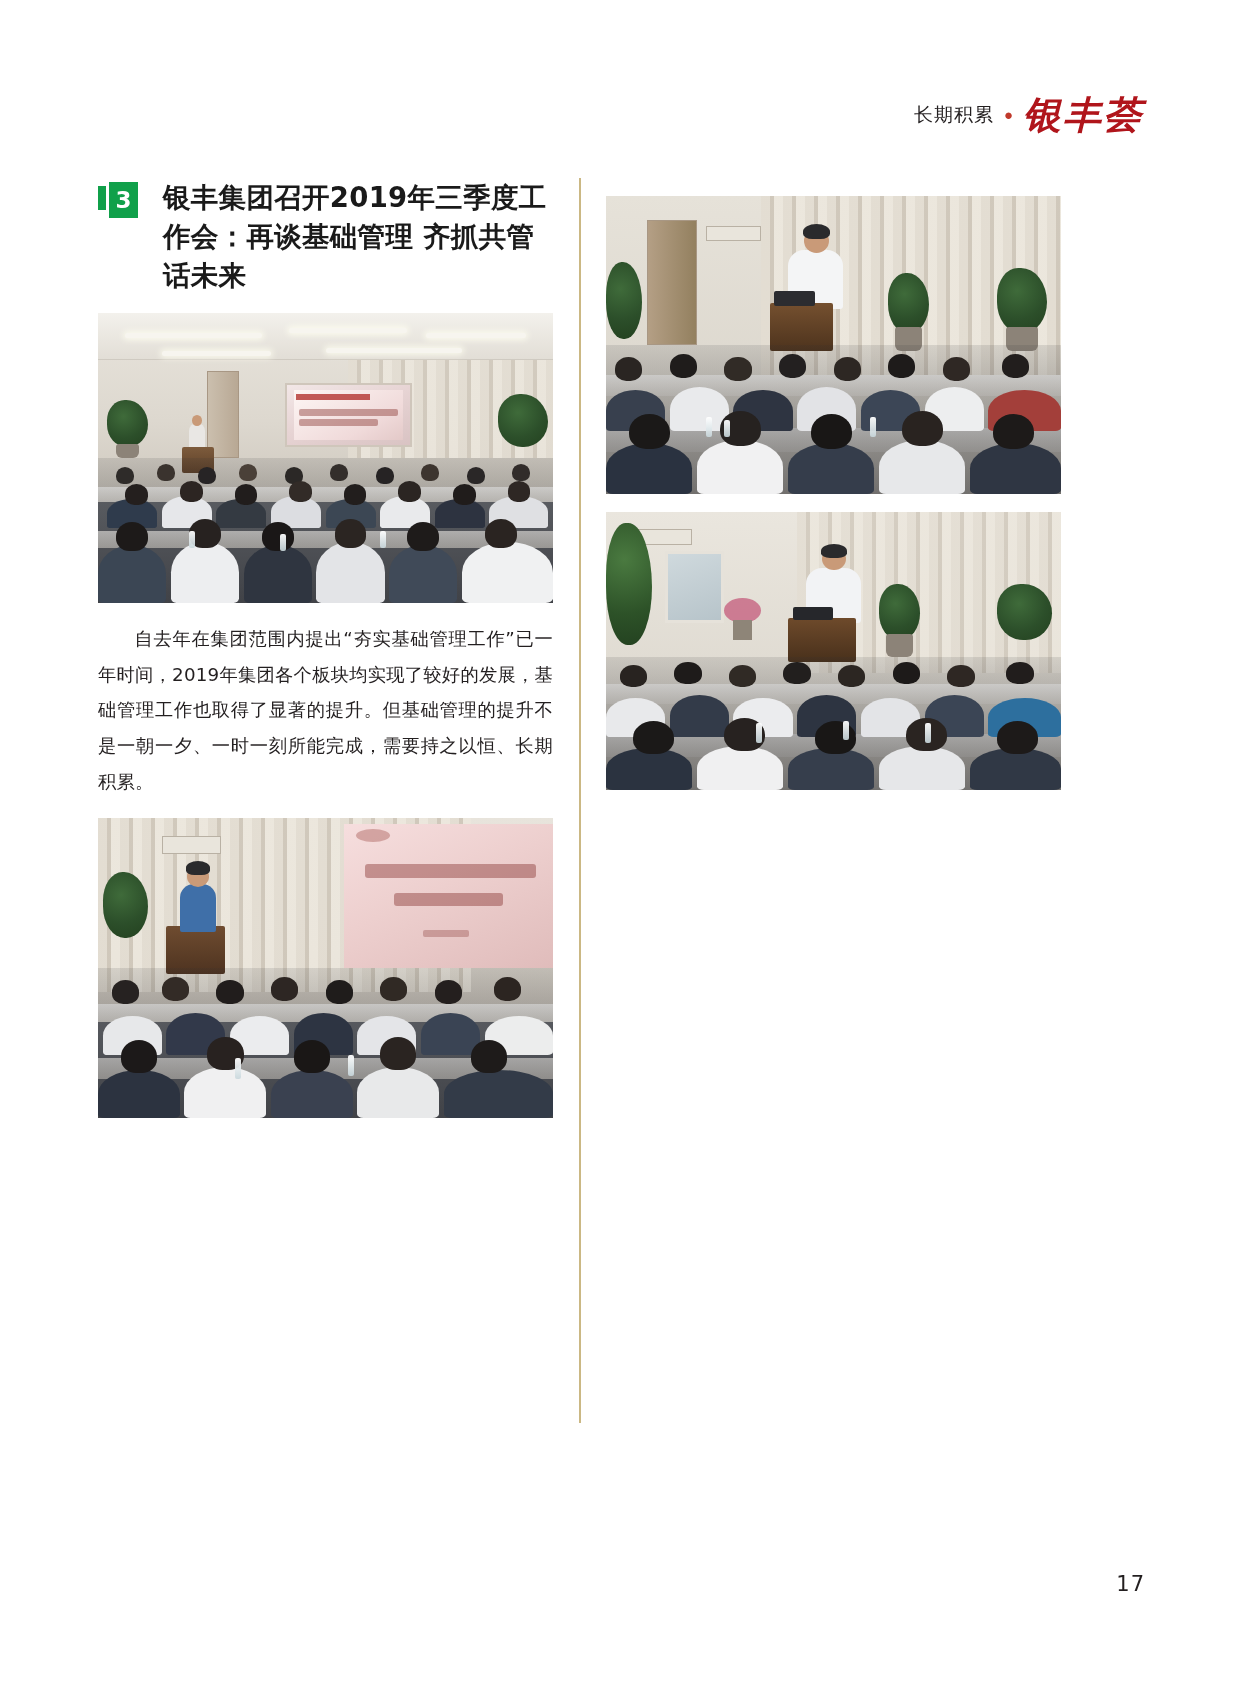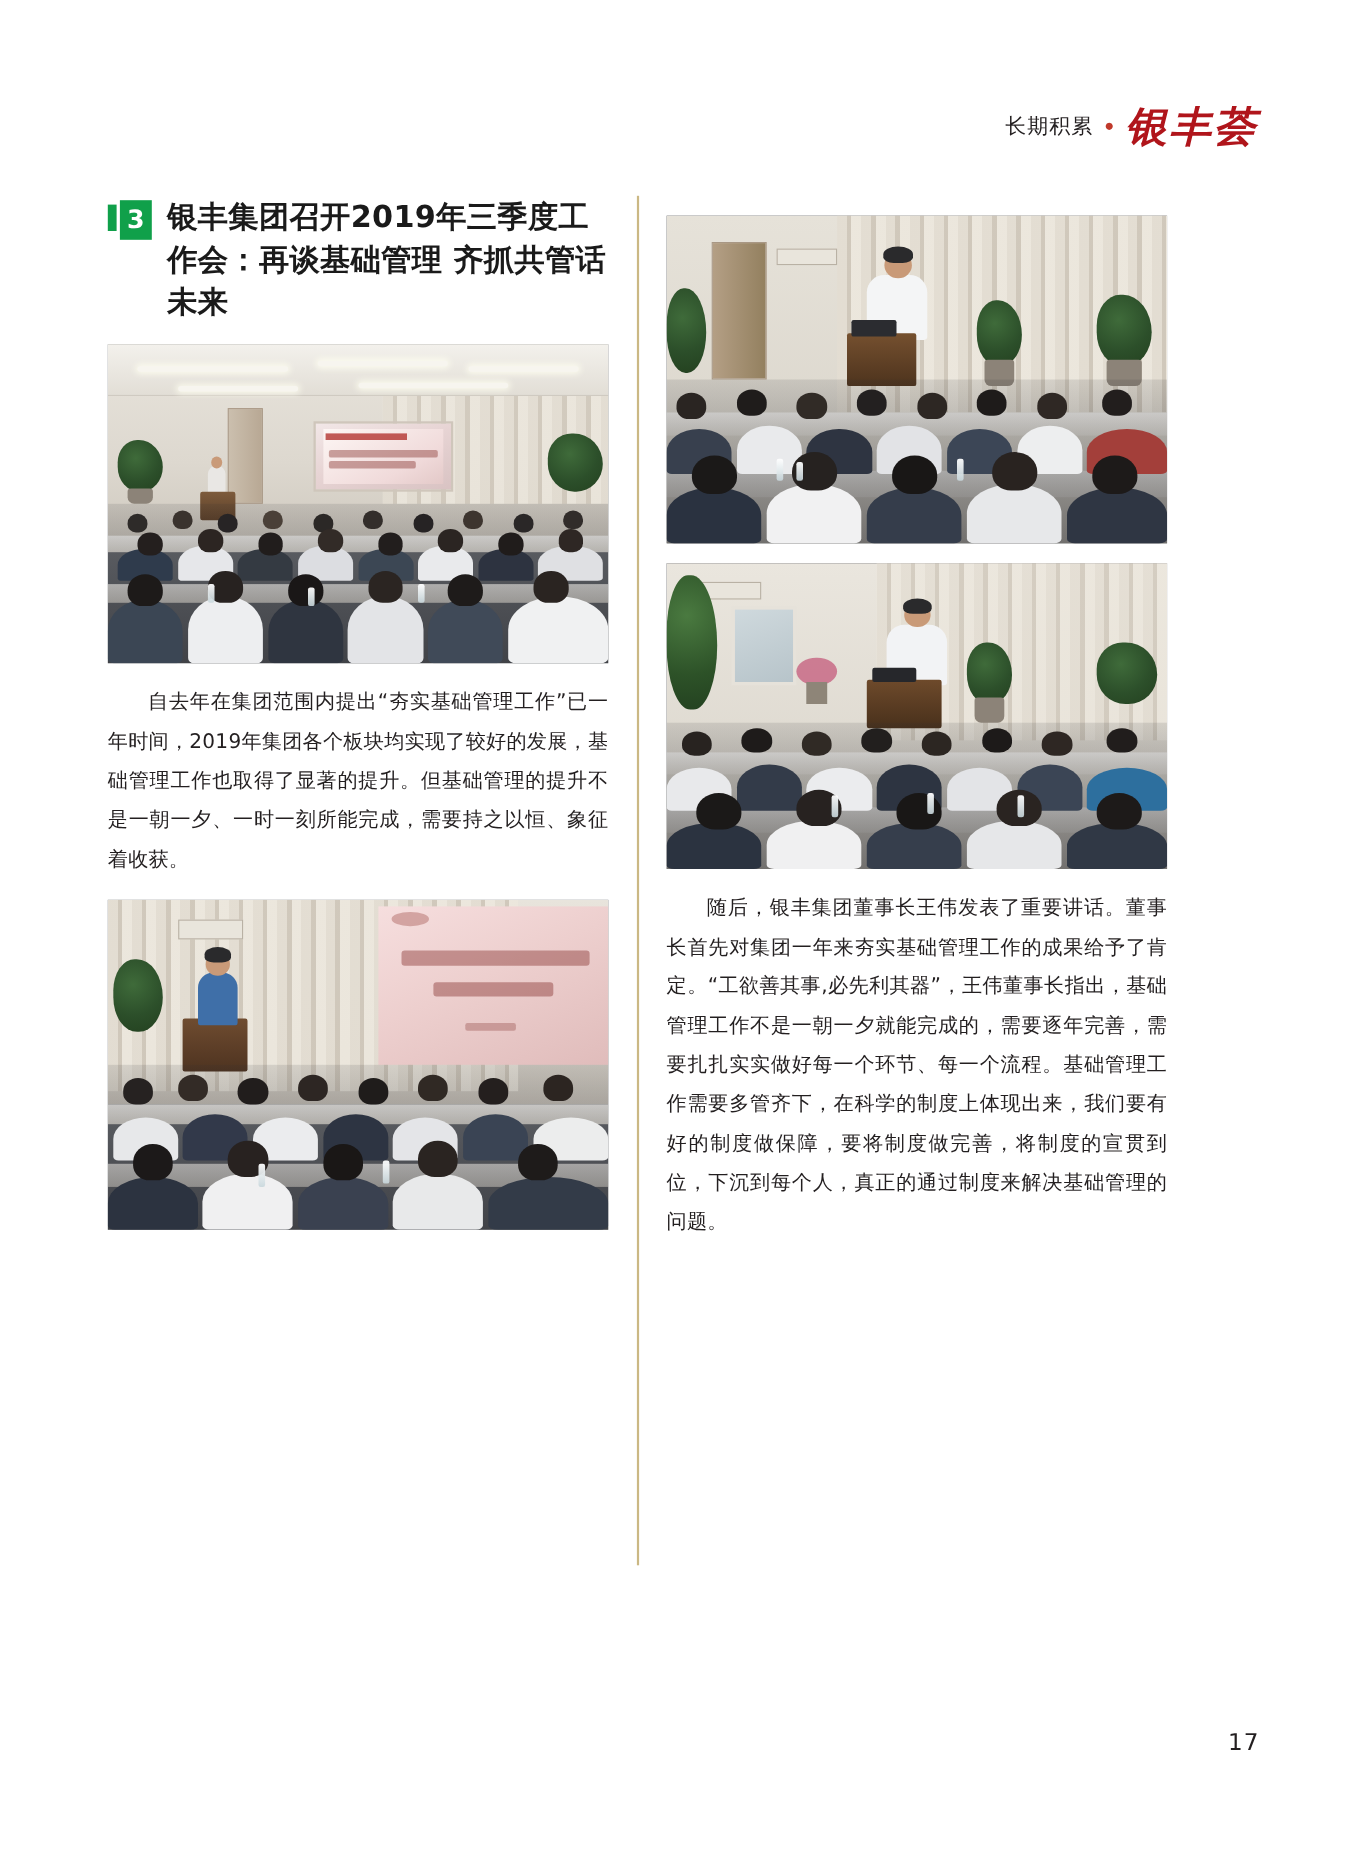--- a/index.html
+++ b/index.html
@@ -101,20 +101,21 @@
     font-family: "DejaVu Sans", sans-serif;
   }
   .article-title {
     font-family: "DejaVu Sans", sans-serif;
     font-weight: bold;
     font-size: 27.5px;
     line-height: 1.42;
     color: #1a1a1a;
     letter-spacing: 0.3px;
     width: 400px;
+    margin-left: 11px;
   }
 
   
   p.body {
     font-family: "DejaVu Sans", sans-serif;
     font-size: 18.3px;
     line-height: 1.95;
     color: #231f20;
     margin: 0;
     text-align: justify;
@@ -342,21 +343,21 @@
         <div class="head" style="left:52%; top:71%; width:7%; height:10%; background:#2b2522;"></div>
         <div class="head" style="left:68%; top:72%; width:7%; height:10%; background:#1e1b1a;"></div>
         <div class="head" style="left:85%; top:71%; width:7%; height:10%; background:#2a2421;"></div>
 
         <div class="bottle" style="left:20%; top:75%; height:6%;"></div>
         <div class="bottle" style="left:40%; top:76%; height:6%;"></div>
         <div class="bottle" style="left:62%; top:75%; height:6%;"></div>
       </div>
     </div>
 
-    <p class="body">自去年在集团范围内提出“夯实基础管理工作”已一年时间，2019年集团各个板块均实现了较好的发展，基础管理工作也取得了显著的提升。但基础管理的提升不是一朝一夕、一时一刻所能完成，需要持之以恒、象征着收获。</p>
+    <p class="body">自去年在集团范围内提出“夯实基础管理工作”已一年时间，2019年集团各个板块均实现了较好的发展，基础管理工作也取得了显著的提升。但基础管理的提升不是一朝一夕、一时一刻所能完成，需要持之以恒、长期积累。</p>
 
     <div class="photo m" style="height:300px">
       <div class="scene">
         <div class="wall"></div>
         <div class="curtain" style="right:18%; bottom:42%;"></div>
         <div class="screen" style="left:54%; top:2%; width:46%; height:48%; border:none;
              background:linear-gradient(155deg,#f6dede 0%,#edcfce 45%,#e0bcbb 100%)">
           <div style="position:absolute;left:6%;top:4%;width:16%;height:9%;border-radius:50%;background:rgba(150,60,55,.35)"></div>
           <div style="position:absolute;left:10%;top:28%;right:8%;height:10%;background:rgba(130,45,42,.42);border-radius:3px"></div>
           <div style="position:absolute;left:24%;top:48%;right:24%;height:9%;background:rgba(130,45,42,.42);border-radius:3px"></div>
@@ -527,17 +528,16 @@
         <div class="head" style="left:46%; top:75%; width:9%; height:12%; background:#191716;"></div>
         <div class="head" style="left:66%; top:74%; width:9%; height:12%; background:#2a2421;"></div>
         <div class="head" style="left:86%; top:75%; width:9%; height:12%; background:#1d1a19;"></div>
 
         <div class="bottle" style="left:33%; top:76%; height:7%;"></div>
         <div class="bottle" style="left:52%; top:75%; height:7%;"></div>
         <div class="bottle" style="left:70%; top:76%; height:7%;"></div>
       </div>
     </div>
 
-    <p class="body">随后，银丰集团董事长王伟发表了重要讲话。董事长首先对集团一年来夯实基础管理工作的成果给予了肯定。“工欲善其事,必先利其器”，王伟董事长指出，基础管理工作不是一朝一夕就能完成的，需要逐年完善，需要扎扎实实做好每一个环节、每一个流程。基础管理工作需要多管齐下，在科学的制度上体现出来，我们要有好的制度做保障，要将制度做完善，将制度的宣贯到位，下沉到每个人，真正的通过制度来解决基础管理的问题。</p>
   </div>
 </div>
 
 <div class="page-number">17</div>
 
 </body></html>

